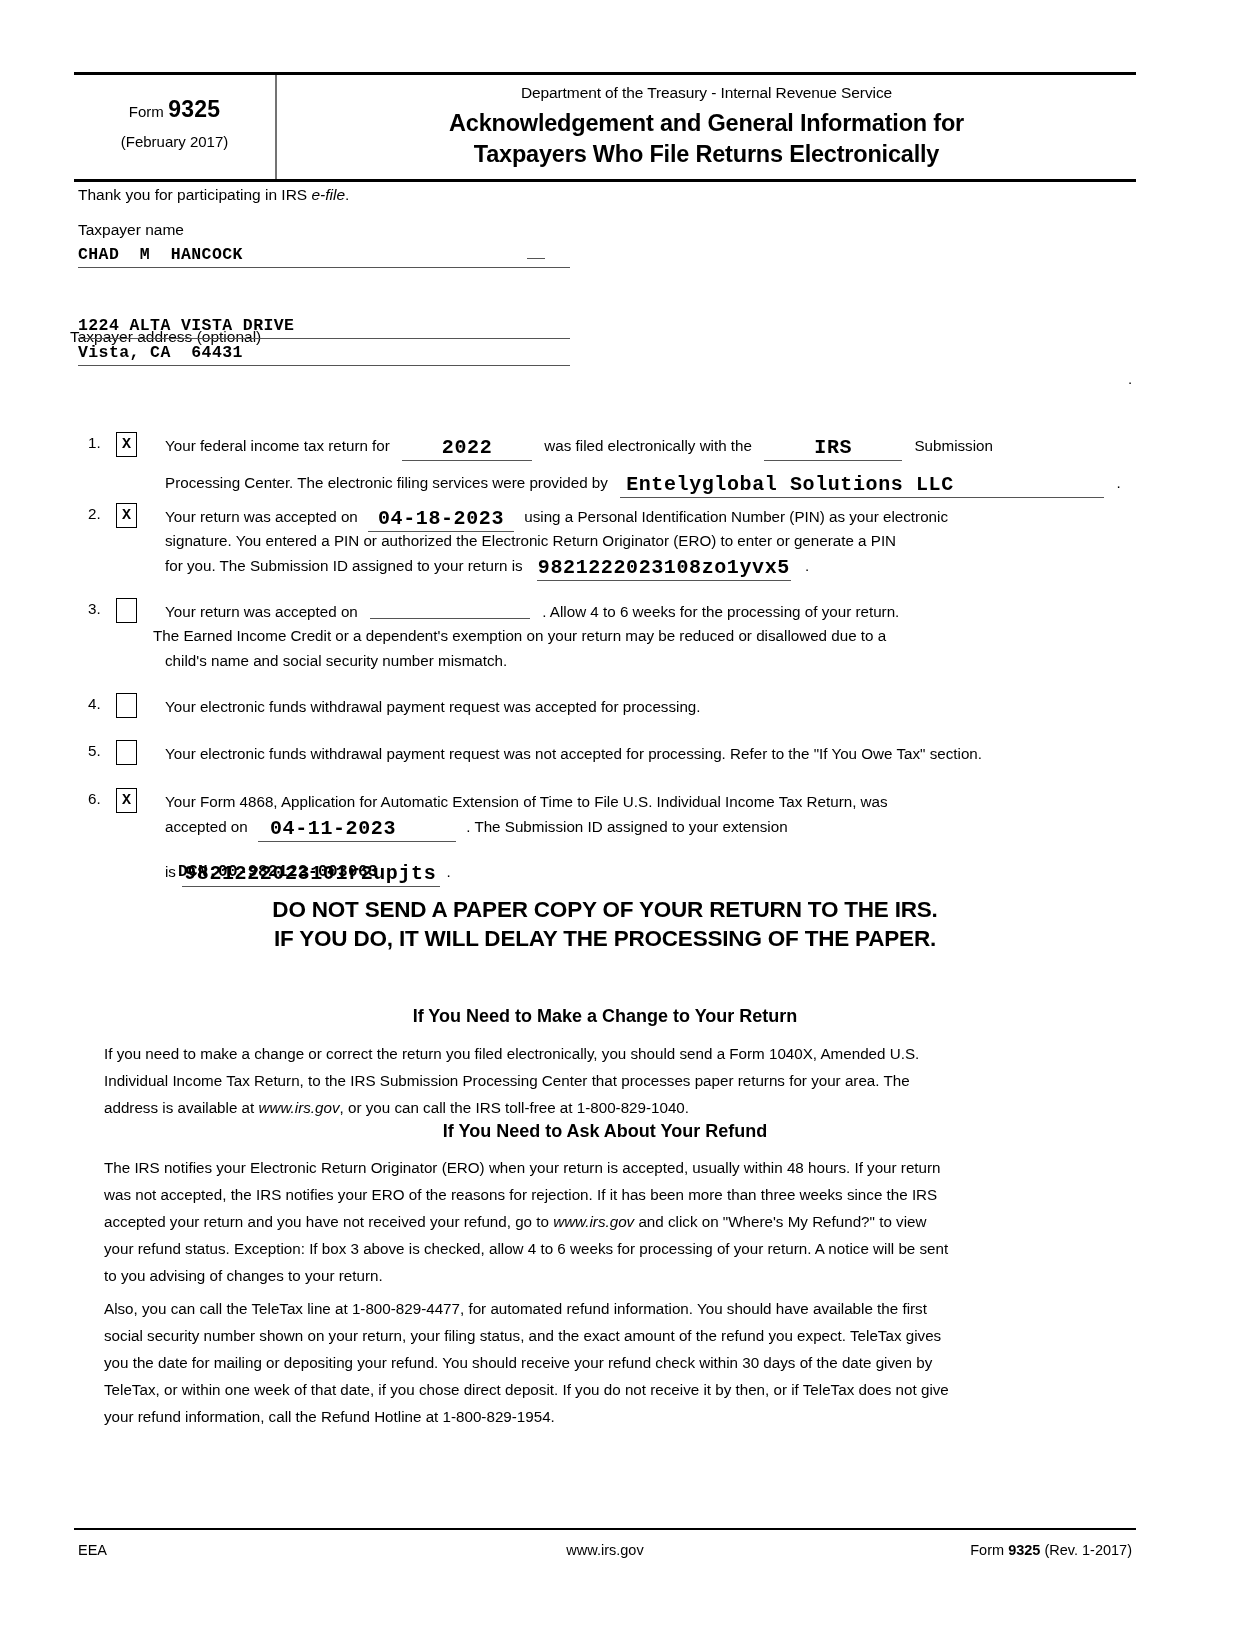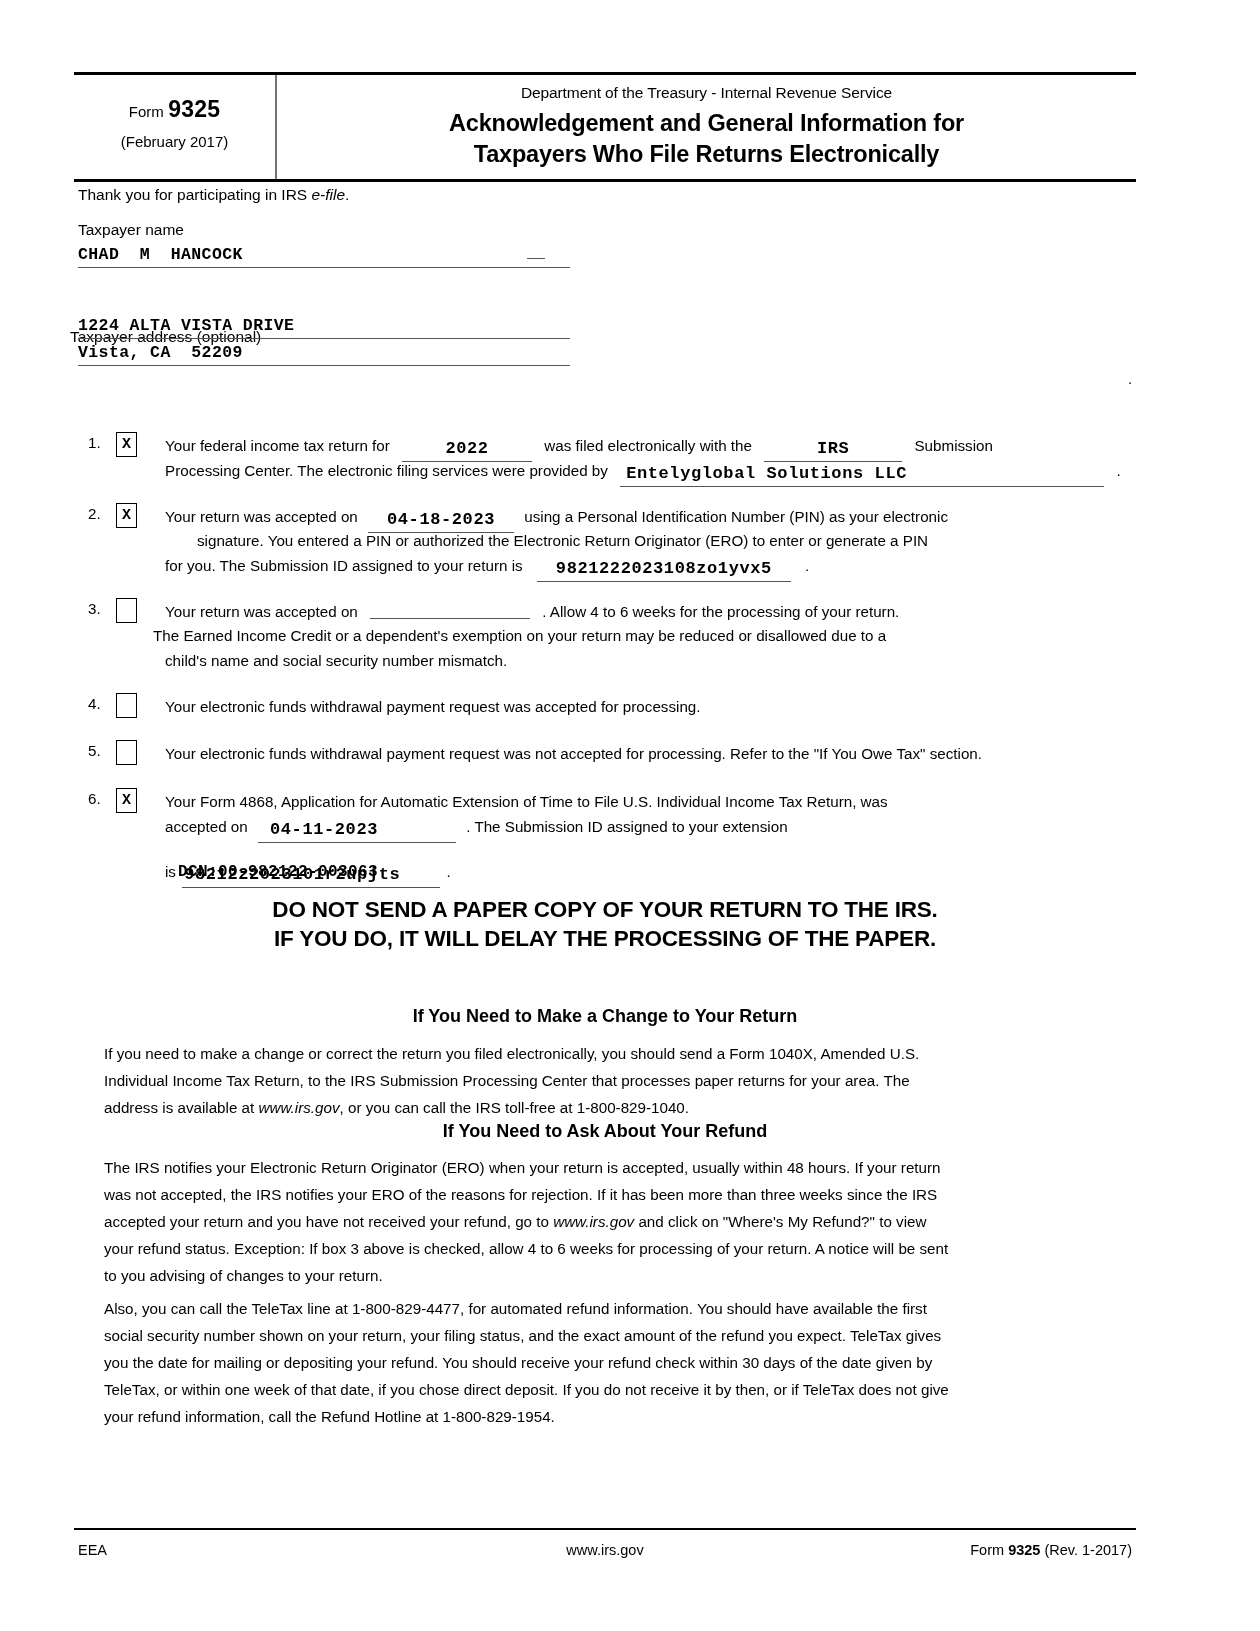--- a/index.html
+++ b/index.html
@@ -145,21 +145,21 @@
 
   .txt { white-space: nowrap; }
 
   
   .blank {
     display: inline-block;
     border-bottom: 1.4px solid #555;
     text-align: center;
     vertical-align: baseline;
     font-family: "Liberation Mono", "DejaVu Sans Mono", monospace;
-    font-size: 17px;
+    font-size: 20px;
     font-weight: bold;
     letter-spacing: 0.6px;
     position: relative;
     top: 2px;
   }
 
   
   .warn {
     position: absolute;
     width: 1062px;
@@ -233,47 +233,47 @@
   <div class="ruled val-name">
     <span class="fill-mono">CHAD  M  HANCOCK</span>
   </div>
   <div class="name-tick"></div>
 
   <div class="label lbl-addr">Taxpayer address (optional)</div>
   <div class="ruled val-a1">
     <span class="fill-mono">1224 ALTA VISTA DRIVE</span>
   </div>
   <div class="ruled val-a2">
-    <span class="fill-mono">Vista, CA  52209</span>
+    <span class="fill-mono">Vista, CA  64431</span>
   </div>
   <div class="stray-dot">.</div>
 
   <div class="item-num" style="left:88px; top:434px;">1.</div>
   <div class="checkbox" style="left:116px; top:432px;"><span>X</span></div>
   <div class="item" style="left:165px; top:434px;">
     <span class="txt">Your federal income tax return for</span>
     <span class="blank" style="width:130px; margin:0 8px;">2022</span>
     <span class="txt">was filed electronically with the</span>
     <span class="blank" style="width:138px; margin:0 8px;">IRS</span>
     <span class="txt">Submission</span>
   </div>
-  <div class="item" style="left:165px; top:459px;">
+  <div class="item" style="left:165px; top:471px;">
     <span class="txt">Processing Center. The electronic filing services were provided by</span>
     <span class="blank" style="width:478px; margin:0 8px; text-align:left; padding-left:6px;">Entelyglobal Solutions LLC</span>
     <span class="txt">.</span>
   </div>
 
   <div class="item-num" style="left:88px; top:505px;">2.</div>
   <div class="checkbox" style="left:116px; top:503px;"><span>X</span></div>
   <div class="item" style="left:165px; top:505px;">
     <span class="txt">Your return was accepted on</span>
     <span class="blank" style="width:146px; margin:0 6px;">04-18-2023</span>
     <span class="txt">using a Personal Identification Number (PIN) as your electronic</span>
   </div>
-  <div class="item" style="left:165px; top:529px;margin-left:32px;">
+  <div class="item" style="left:165px; top:529px;">
     <span class="txt">signature. You entered a PIN or authorized the Electronic Return Originator (ERO) to enter or generate a PIN</span>
   </div>
   <div class="item" style="left:165px; top:554px;">
     <span class="txt">for you. The Submission ID assigned to your return is</span>
     <span class="blank" style="width:254px; margin:0 10px;">9821222023108zo1yvx5</span>
     <span class="txt">.</span>
   </div>
 
   <div class="item-num" style="left:88px; top:600px;">3.</div>
   <div class="checkbox" style="left:116px; top:598px;"><span></span></div>

